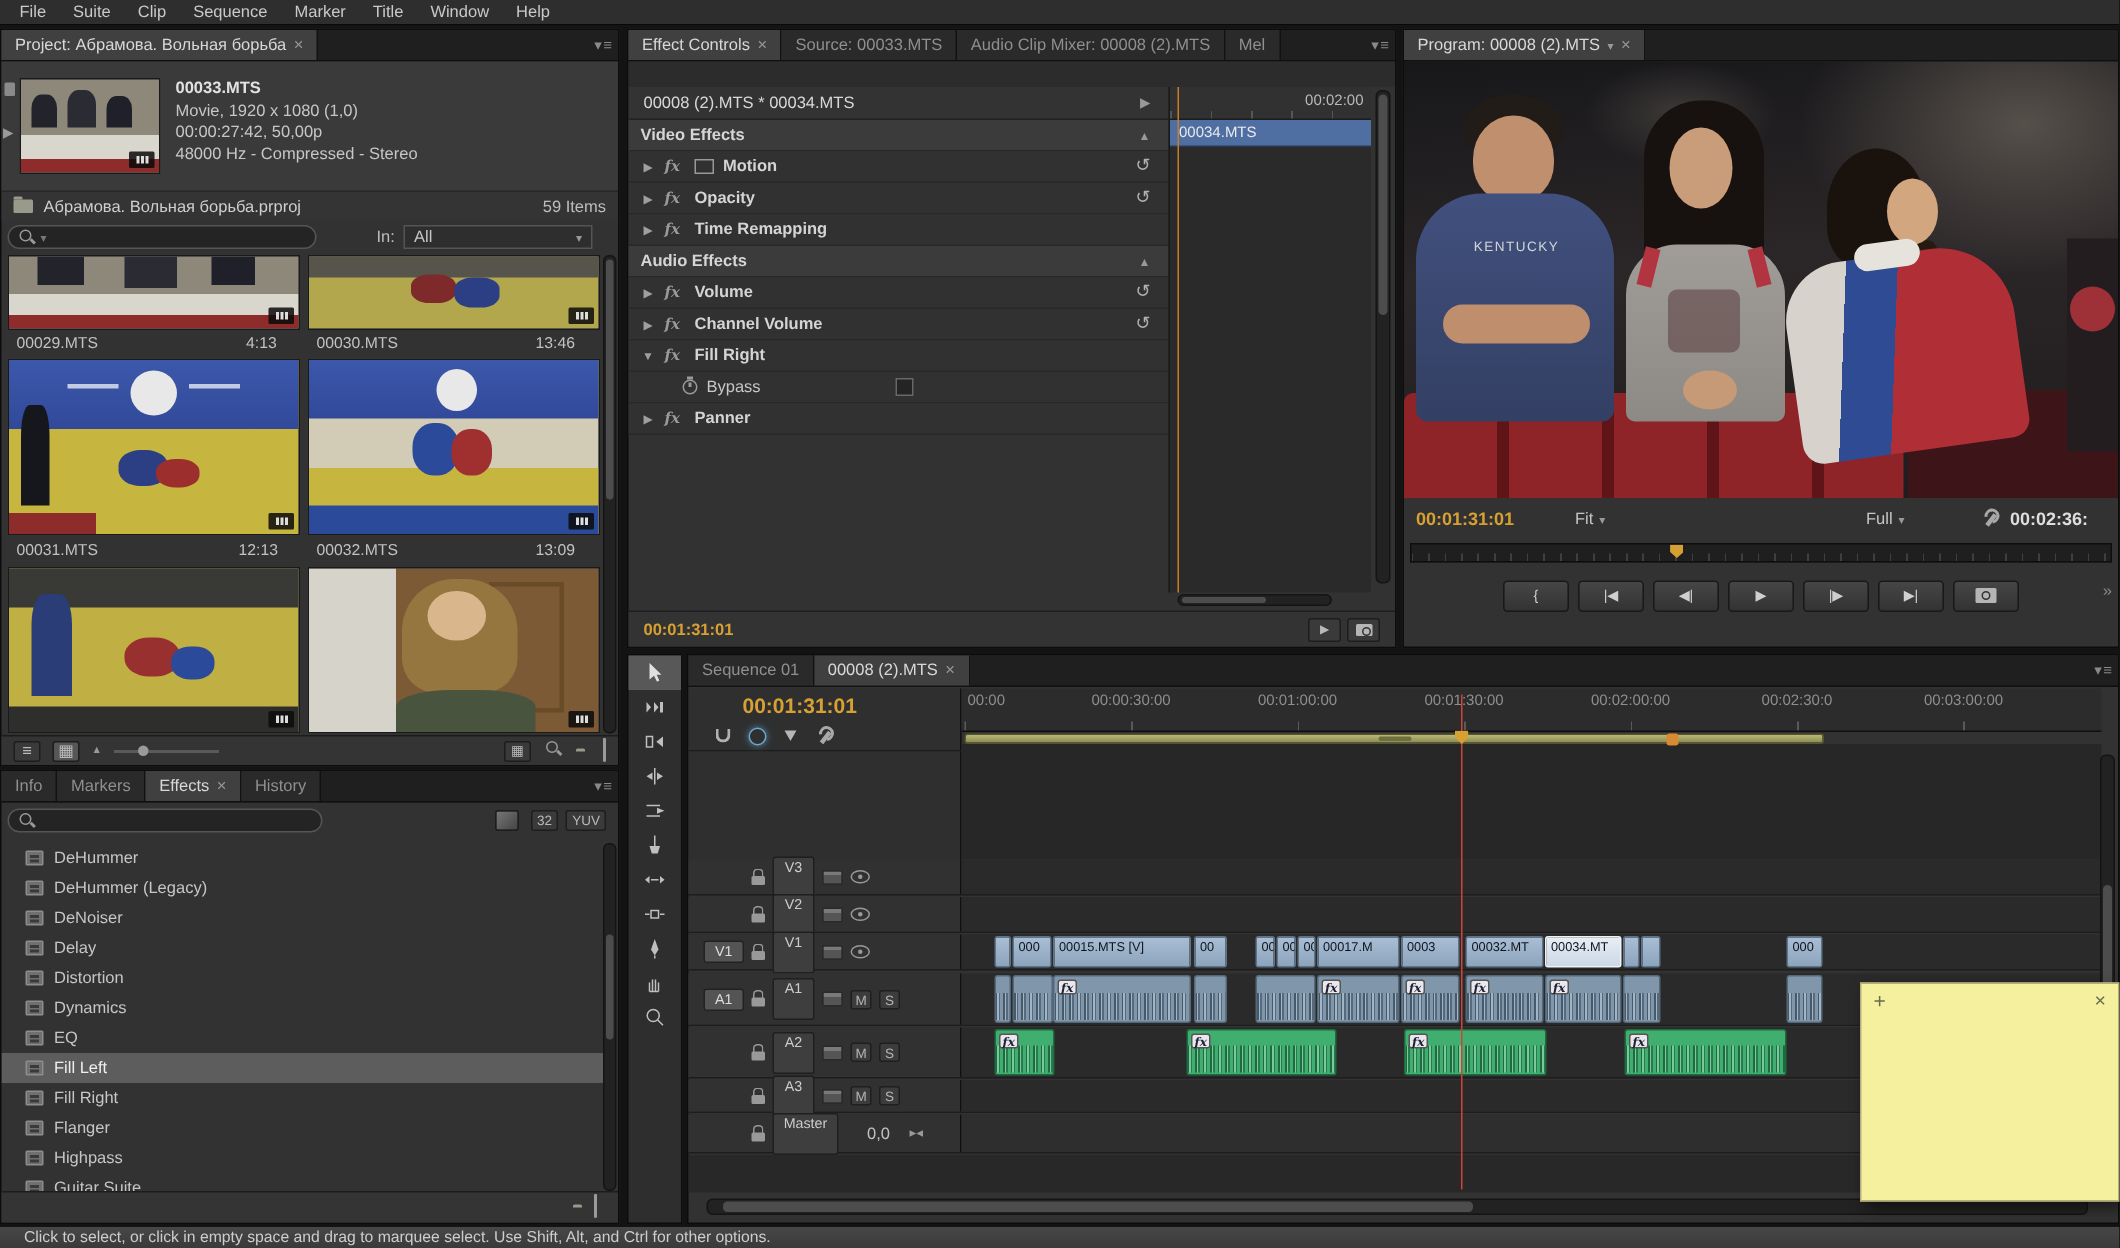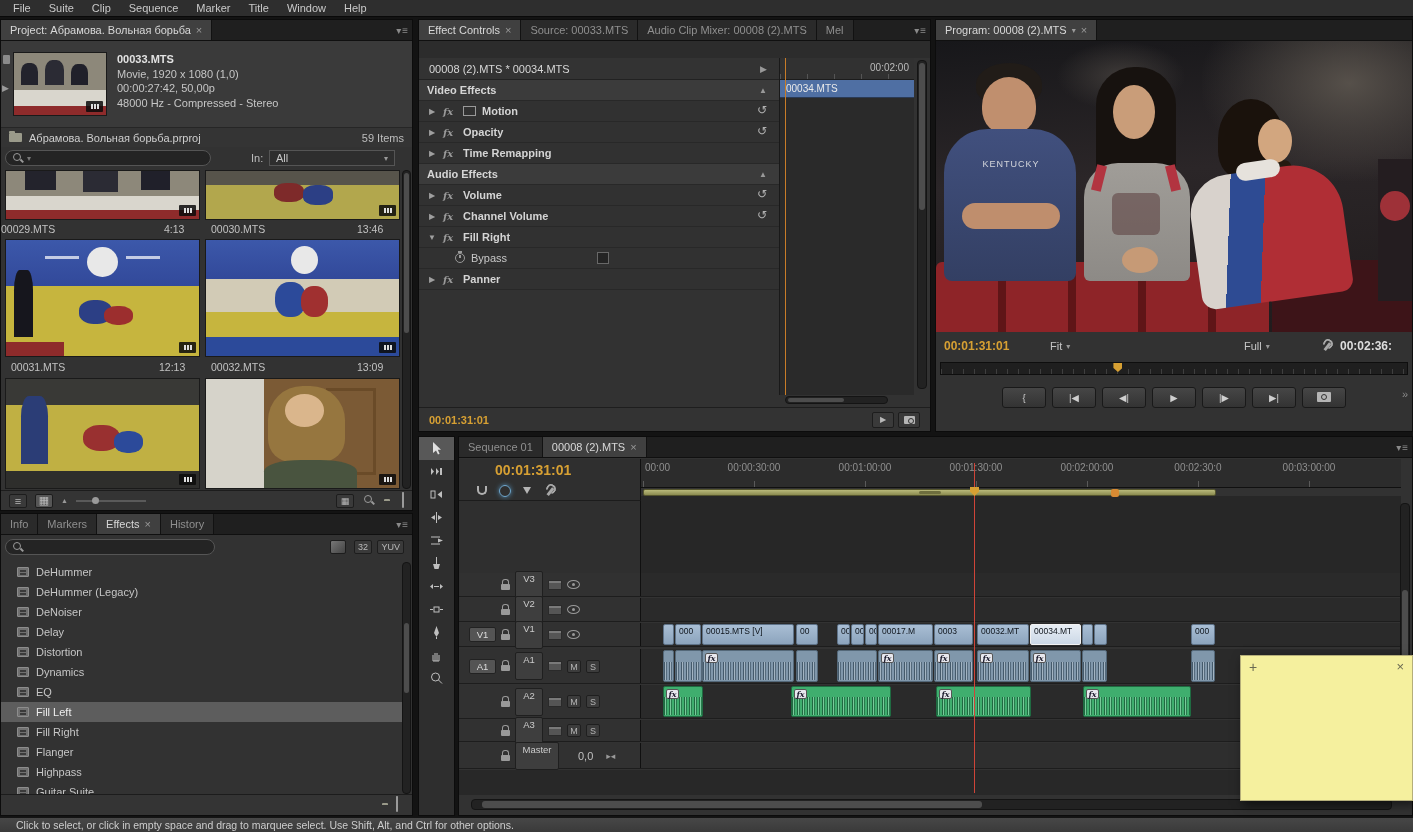--- a/index.html
+++ b/index.html
@@ -163,21 +163,21 @@
     <div class="abs" style="left:0;top:0;right:0;bottom:0;background:#b2a74d"></div>
     <div class="abs" style="left:0;top:0;width:100%;height:30%;background:#57544b"></div>
     <div class="abs" style="left:35%;top:25%;width:16%;height:40%;background:#7e2a2a;border-radius:40%"></div>
     <div class="abs" style="left:50%;top:30%;width:16%;height:40%;background:#2c3f85;border-radius:40%"></div>
     <div class="badge">
         <i></i>
         <i></i>
         <i></i>
       </div>
   </div>
-  <span class="cliplabel" style="left:0;top:203px">00029.MTS</span>
+  <span class="cliplabel" style="left:10px;top:203px">00029.MTS</span>
   <span class="cliplabel" style="left:163px;top:203px">4:13</span>
   <span class="cliplabel" style="left:210px;top:203px">00030.MTS</span>
   <span class="cliplabel" style="left:356px;top:203px">13:46</span>
 
   <div class="thumb" style="left:4px;top:219px;width:195px;height:118px">
     <div class="abs" style="left:0;top:0;right:0;bottom:0;background:#c6b53e"></div>
     <div class="abs" style="left:0;top:0;width:100%;height:40%;background:linear-gradient(180deg,#3c58aa,#32499a)"></div>
     <div class="abs" style="left:42%;top:6%;width:16%;height:26%;background:#e8e8e8;border-radius:50%"></div>
     <div class="abs" style="left:20%;top:14%;width:18%;height:3px;background:rgba(255,255,255,.7)"></div>
     <div class="abs" style="left:62%;top:14%;width:18%;height:3px;background:rgba(255,255,255,.7)"></div>

